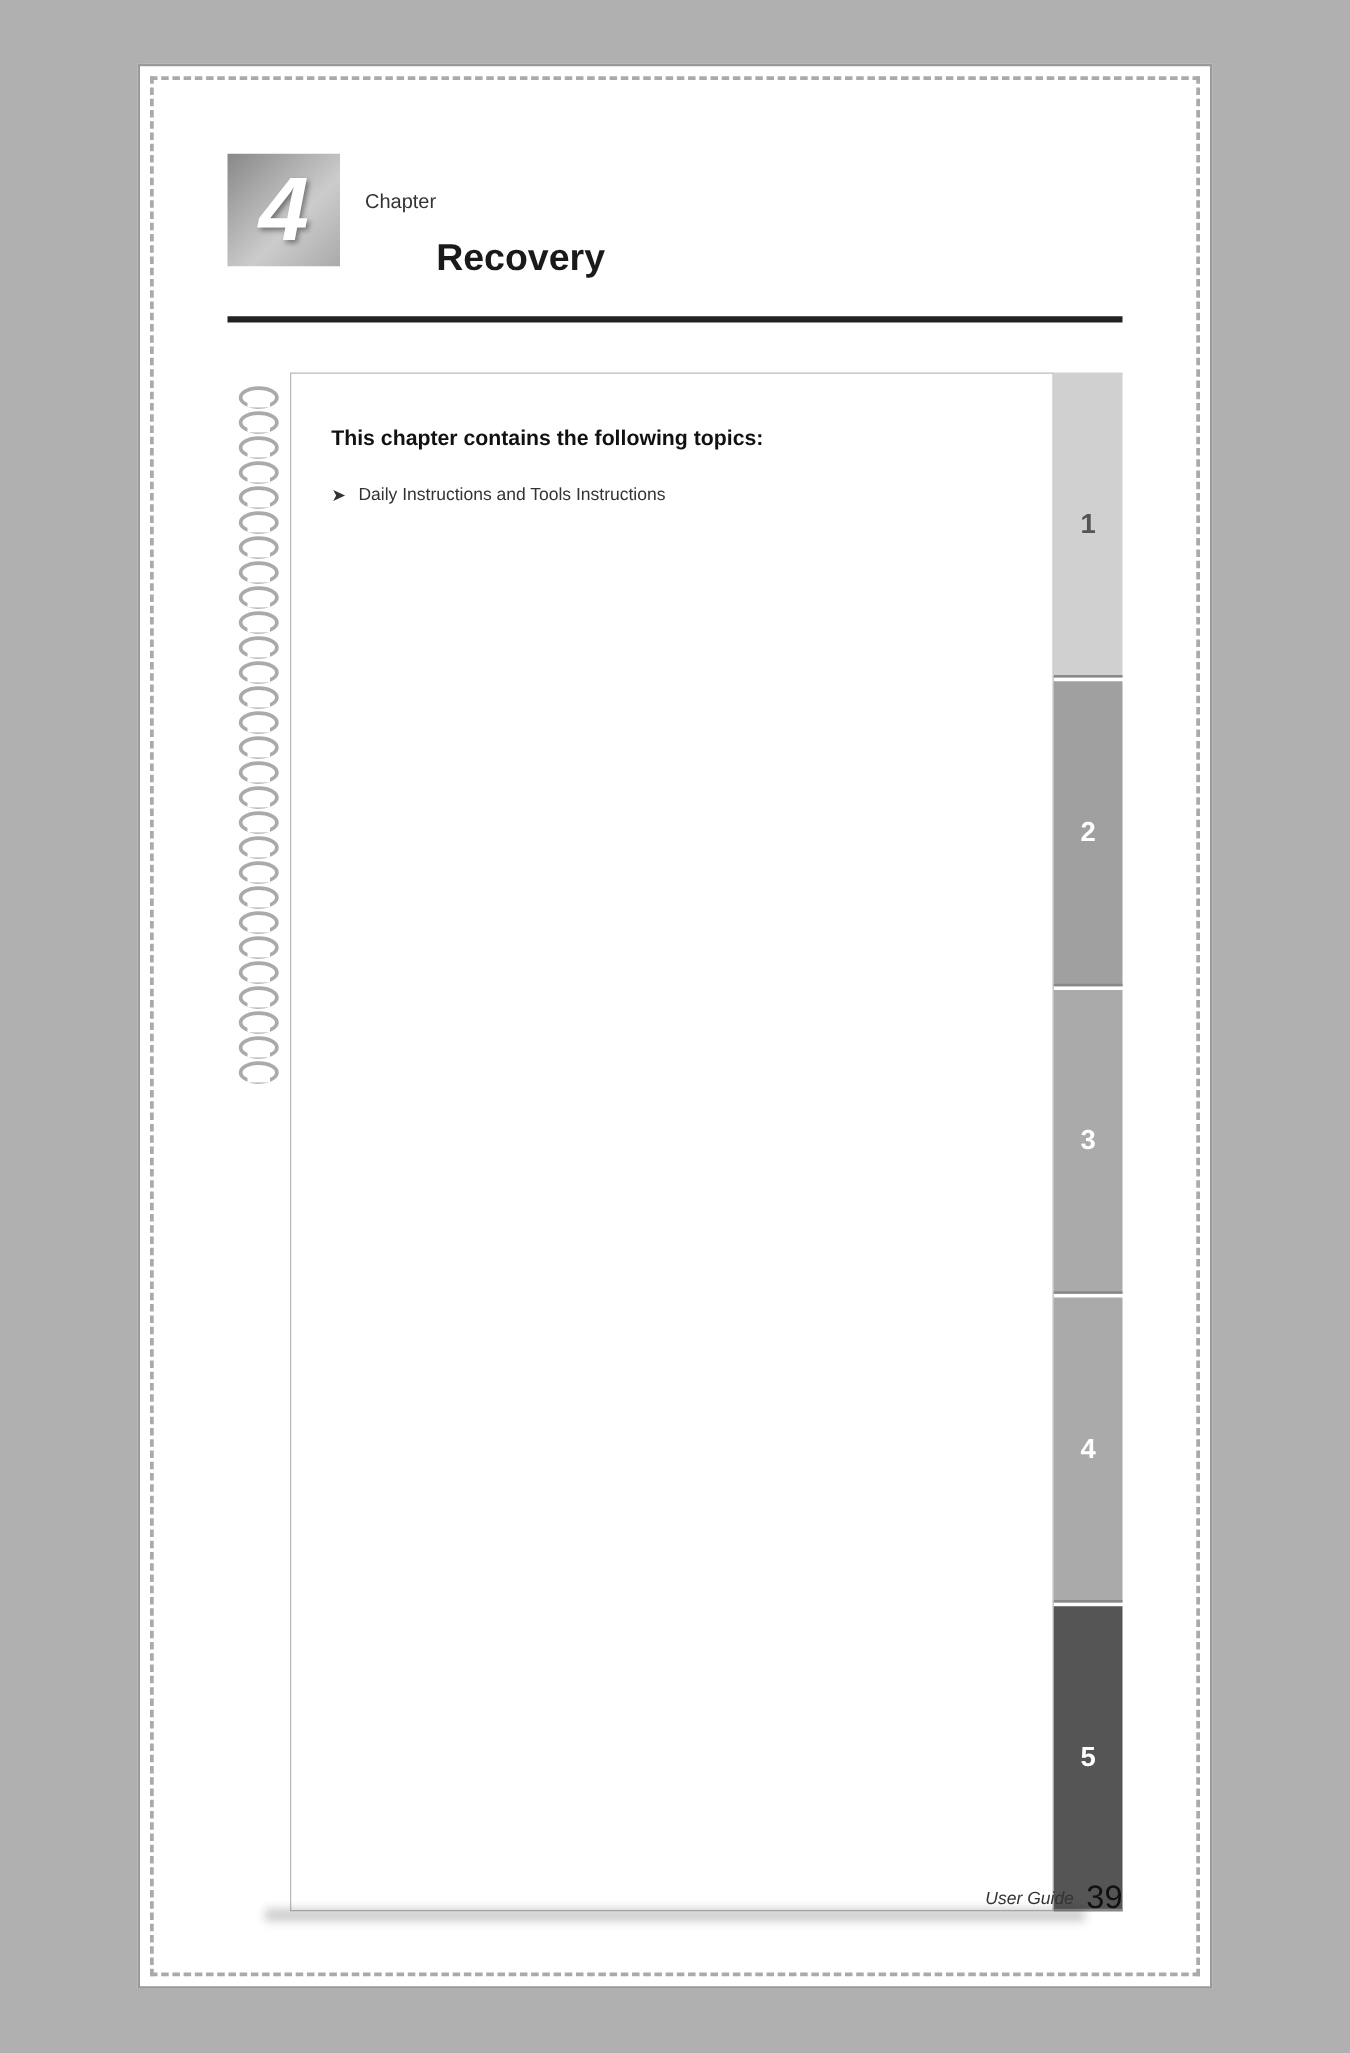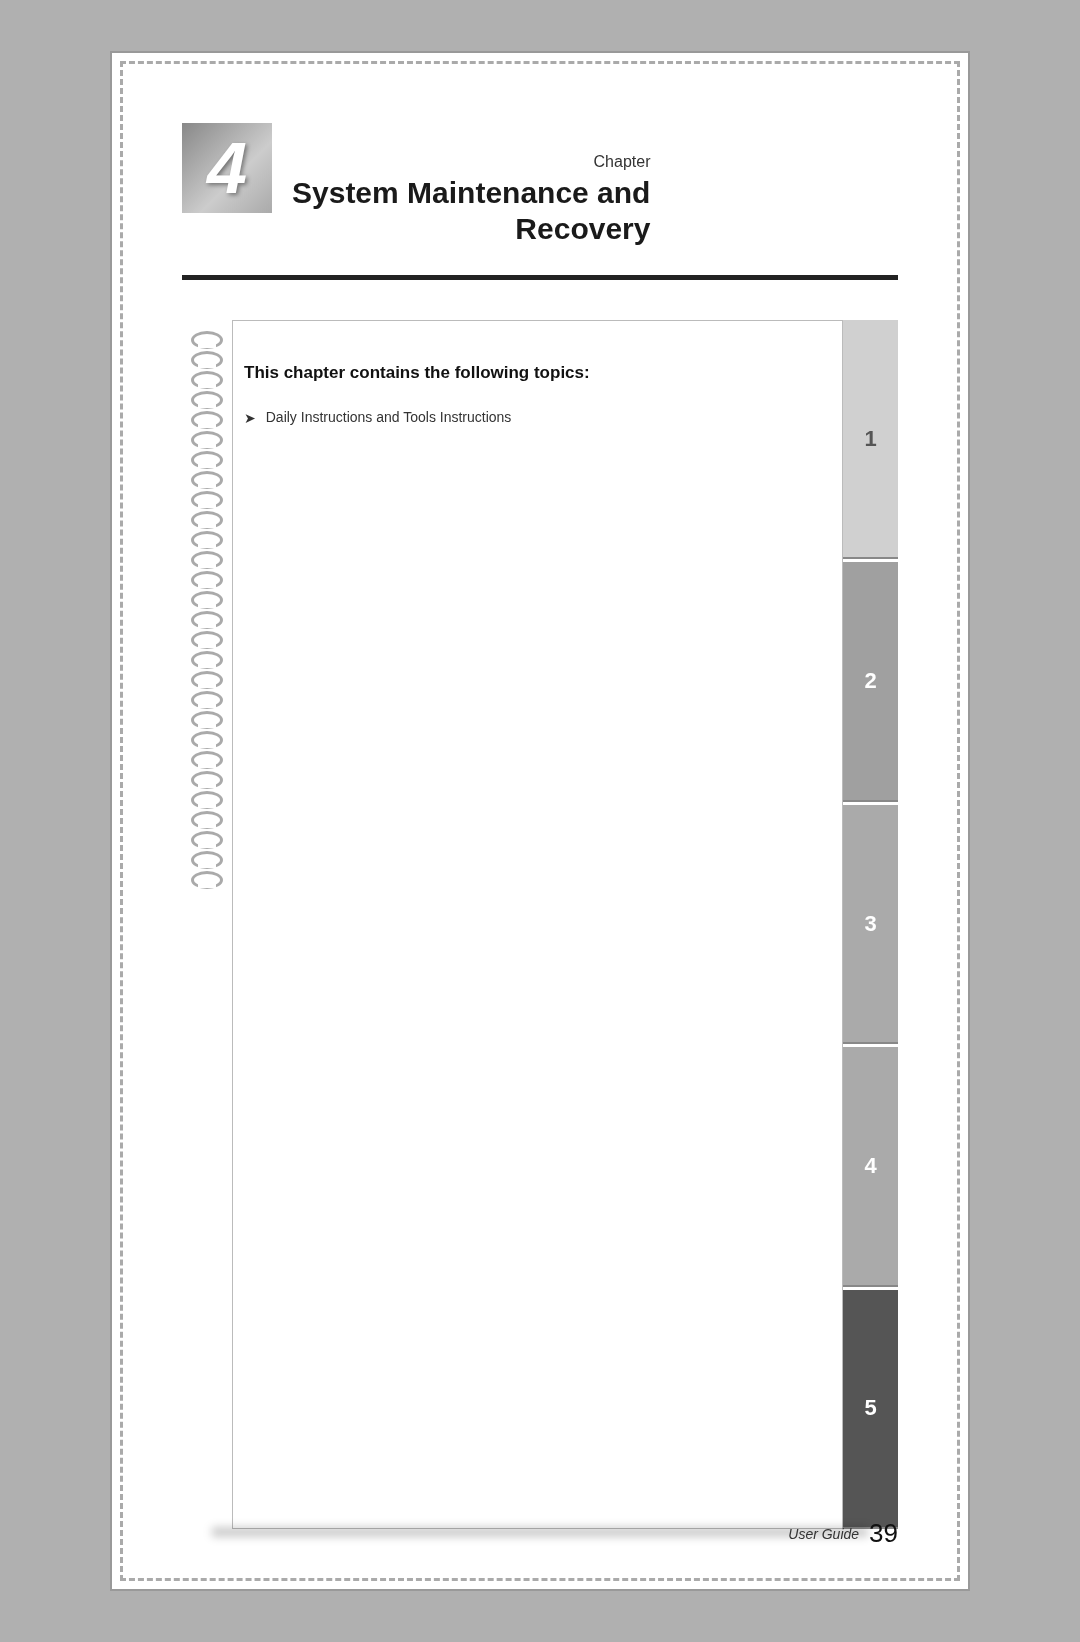--- a/index.html
+++ b/index.html
@@ -59,24 +59,23 @@
       font-size: 72px;
       font-weight: 900;
       color: #fff;
       font-style: italic;
       line-height: 1;
       text-shadow: 2px 2px 4px rgba(0,0,0,0.4);
     }
 
     .chapter-title-block {
       display: flex;
-      flex-direction: column;
+      flex-direction: row;
       justify-content: flex-end;
       padding-top: 30px;
-      text-align: right;
     }
 
     .chapter-word {
       font-size: 16px;
       color: #333;
       font-weight: normal;
       margin-bottom: 4px;
       display: block;
     }
 
@@ -132,21 +131,21 @@
       right: 4px;
       height: 5px;
       background: #fff;
     }
 
     
     .notebook-page {
       flex: 1;
       background: #fff;
       border: 1.5px solid #bbb;
-      padding: 40px 30px 40px 11px;
+      padding: 40px 30px 40px 32px;
       position: relative;
       min-height: 900px;
     }
 
     .notebook-intro {
       font-size: 17px;
       font-weight: 900;
       color: #111;
       line-height: 1.4;
       margin-bottom: 24px;
@@ -220,21 +219,21 @@
     }
 
     .tab-gap {
       height: 3px;
       background: #fff;
     }
 
     
     .footer {
       position: absolute;
-      bottom: 40px;
+      bottom: 56px;
       right: 70px;
       display: flex;
       align-items: center;
       gap: 10px;
     }
 
     .footer-label {
       font-size: 14px;
       color: #333;
       font-style: italic;
@@ -262,21 +261,21 @@
 
 <div class="page">
 
   <div class="chapter-header">
     <div class="chapter-number-box">
       <span class="chapter-number-large">4</span>
     </div>
     <div class="chapter-title-block">
       <span class="chapter-word">Chapter</span>
       <div class="chapter-title">
-        <span>System Maintenance and</span><br>
+        <br>
         <span>Recovery</span>
       </div>
     </div>
   </div>
 
   <hr class="divider">
 
   <div class="notebook-container">
 
     <div class="spiral-binding">

